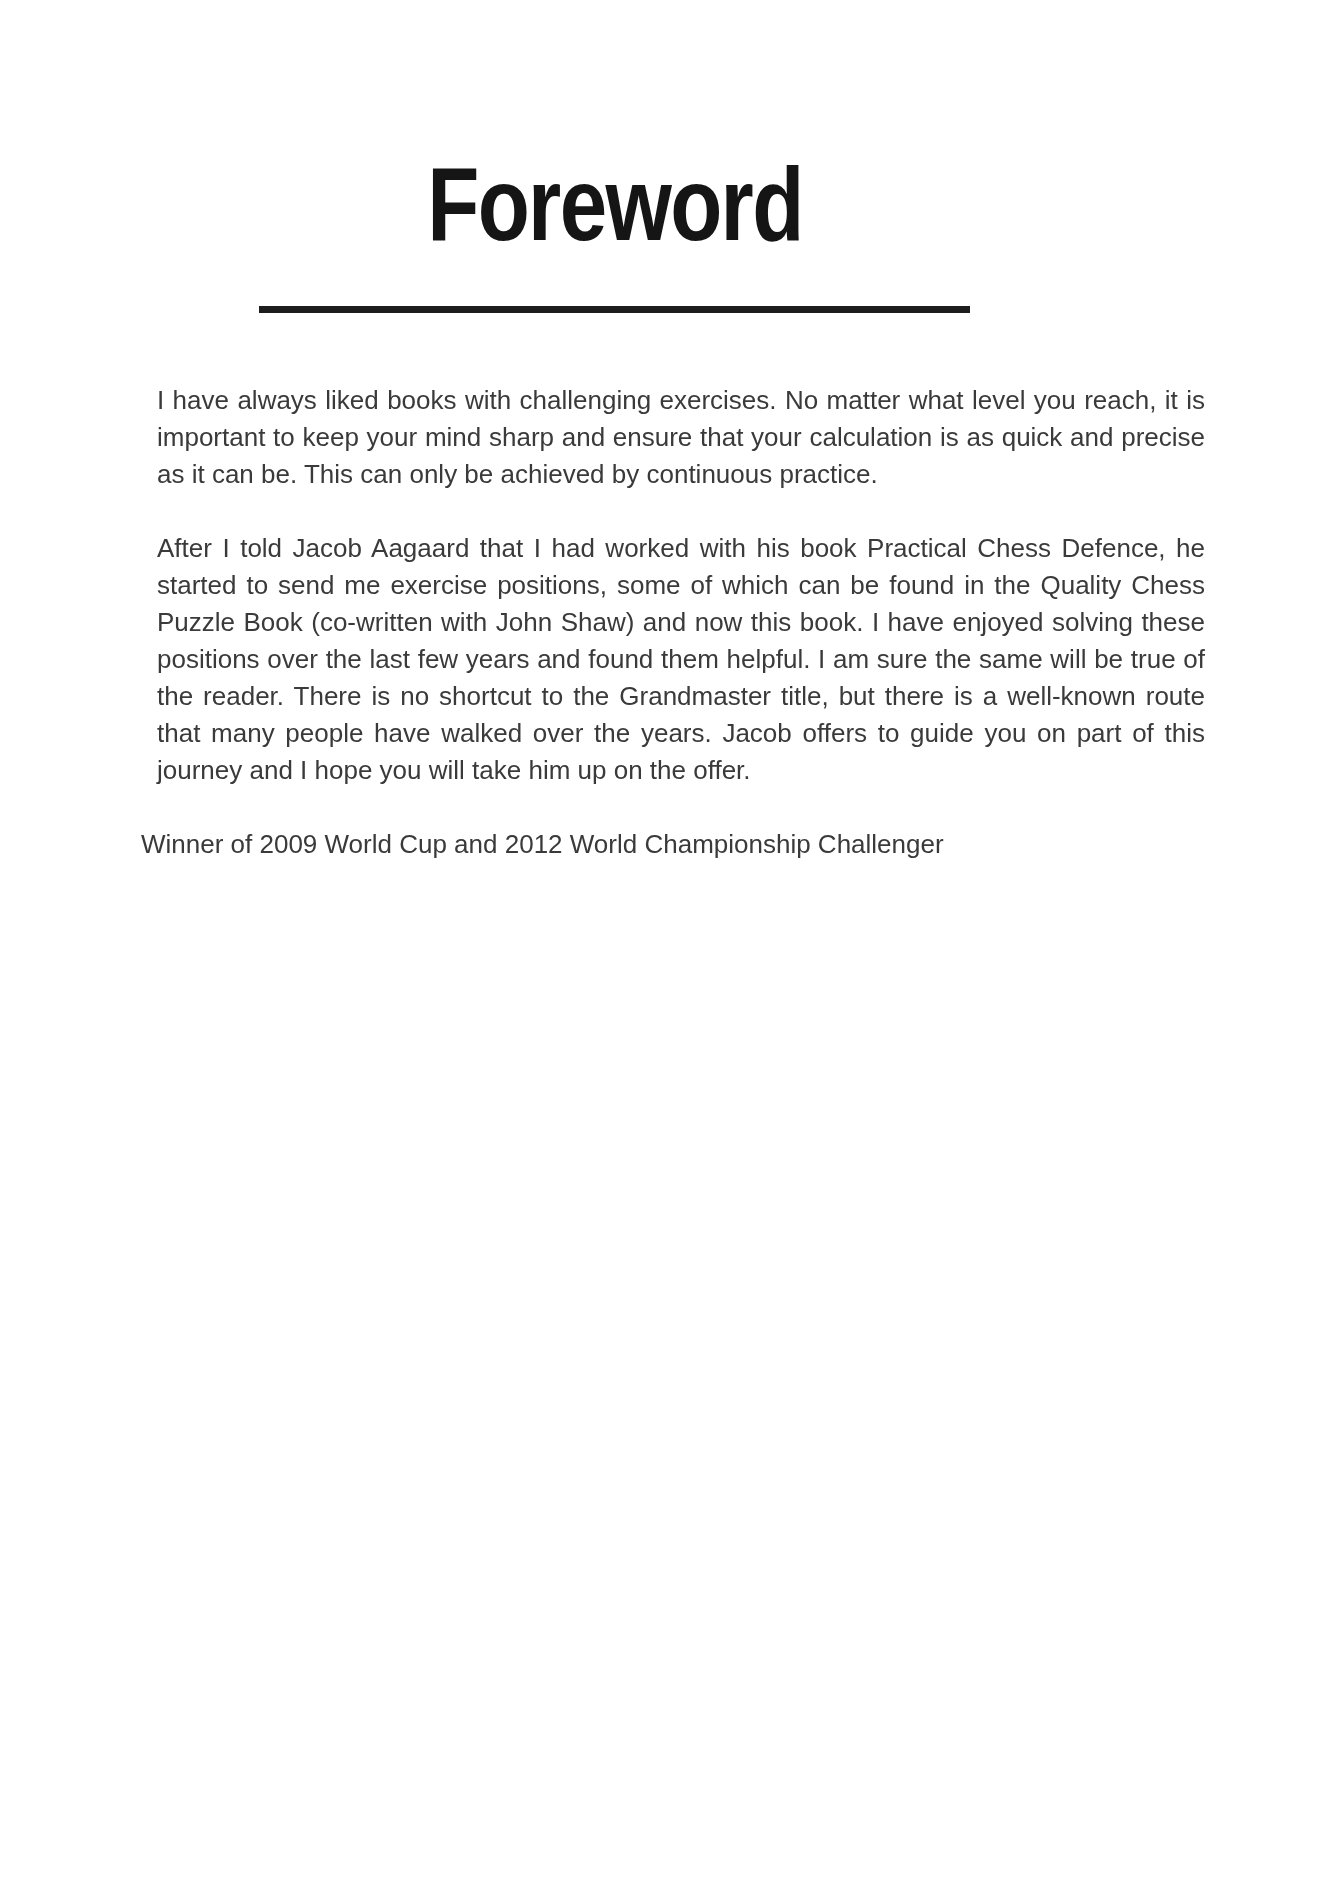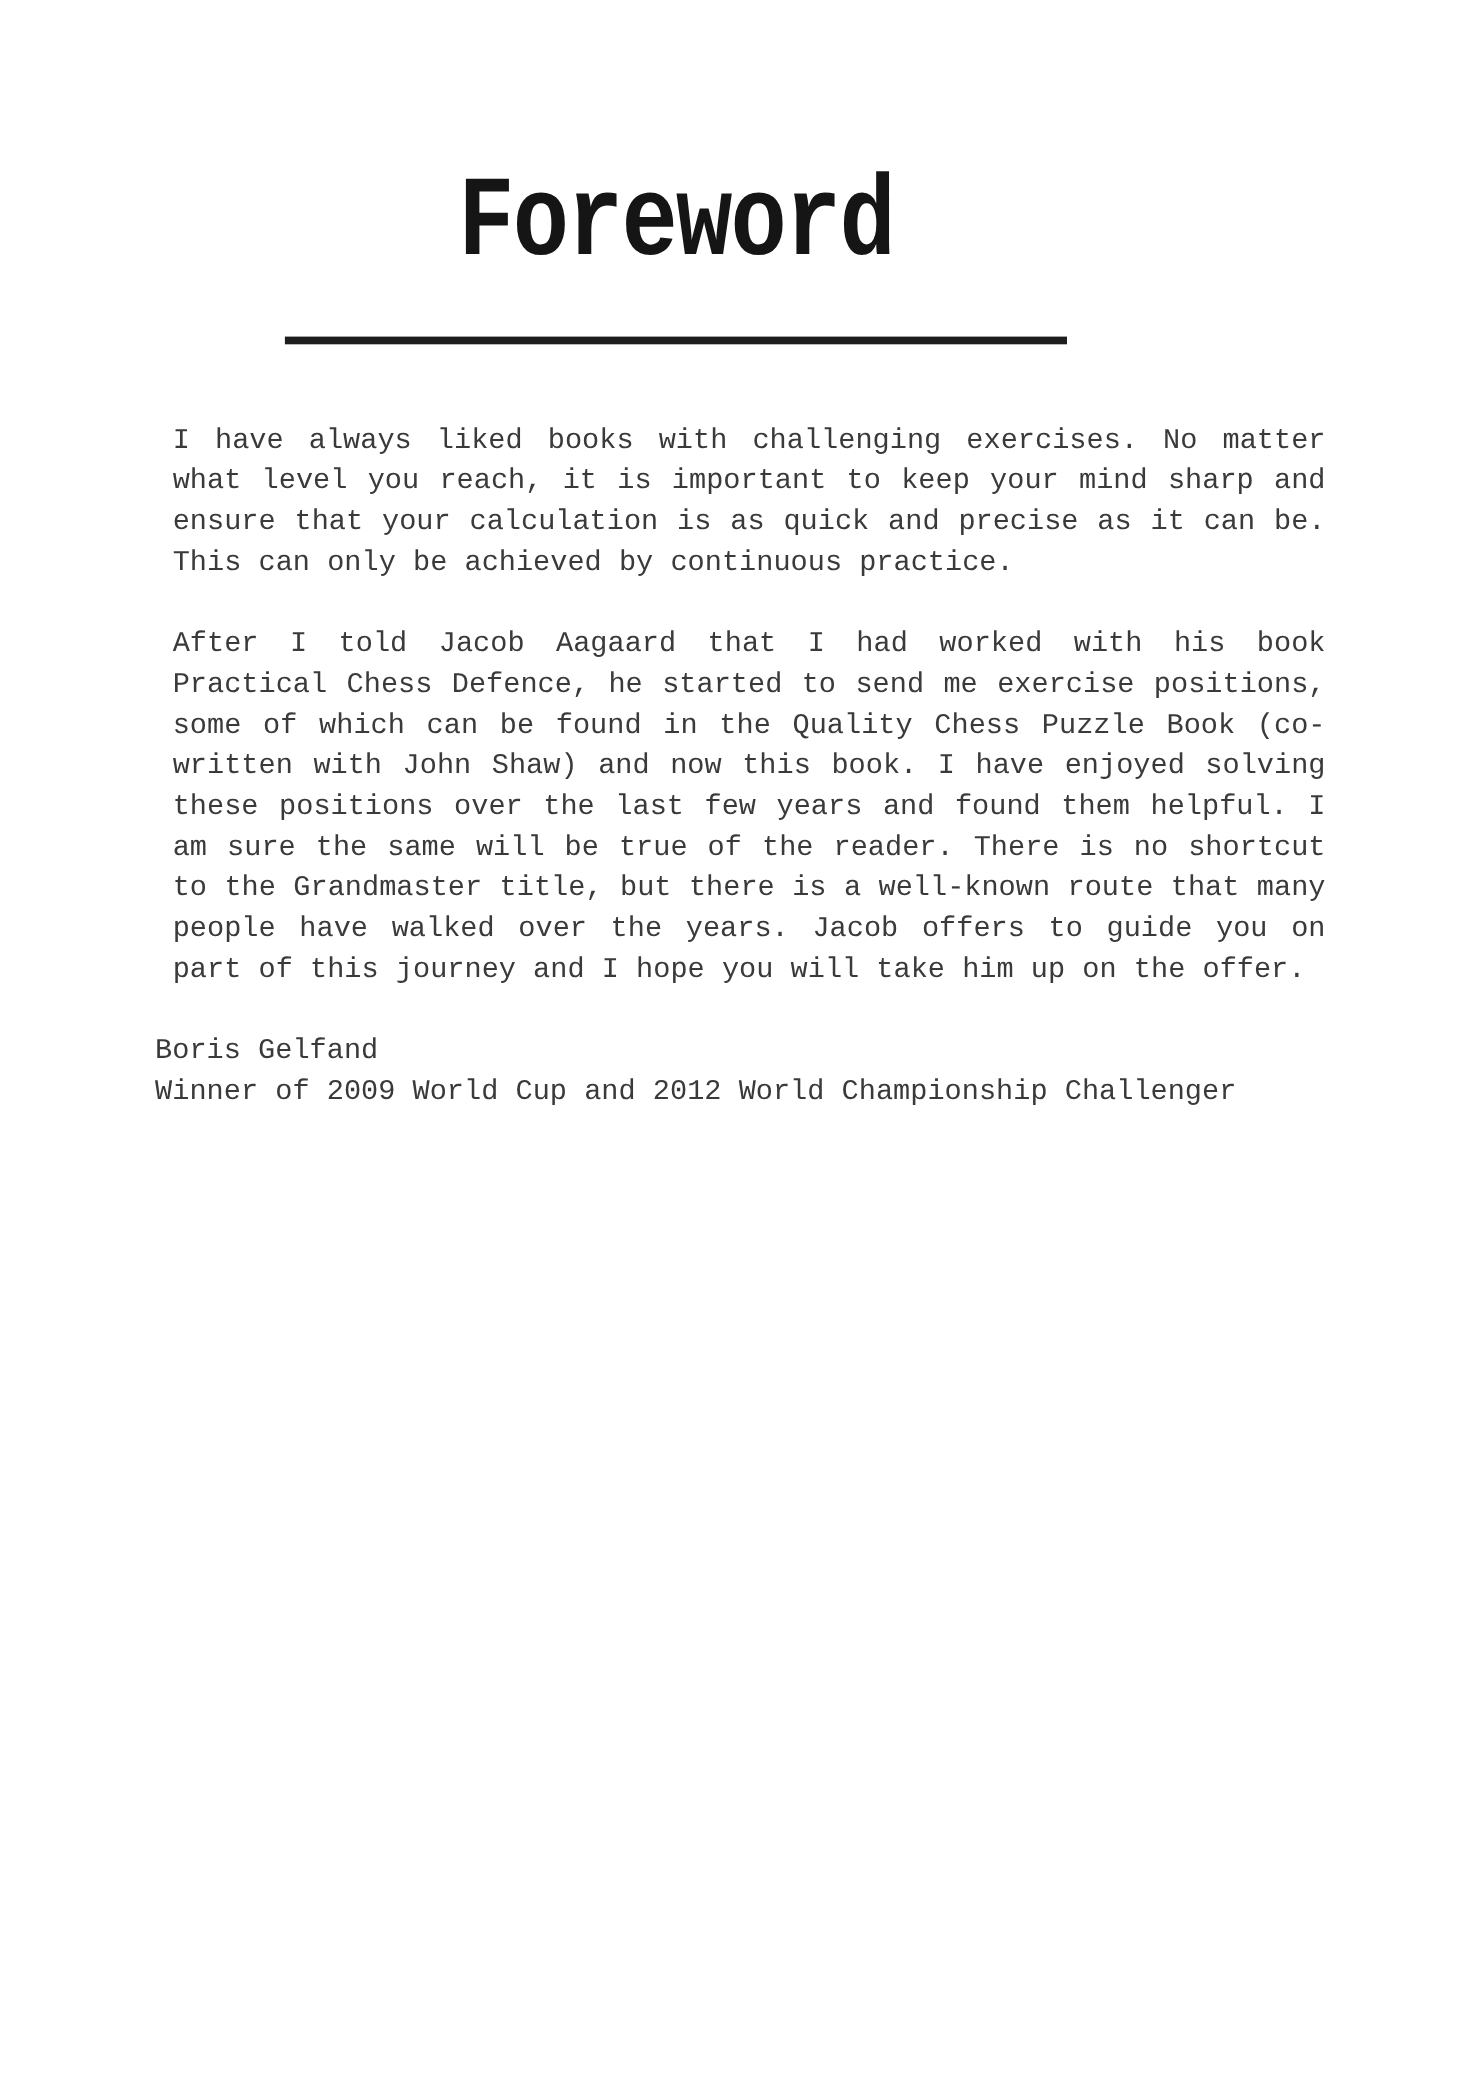--- a/index.html
+++ b/index.html
@@ -5,21 +5,21 @@
   html, body {
     margin: 0;
     padding: 0;
     background: #ffffff;
   }
   .page {
     position: relative;
     width: 1229px;
     height: 1890px;
     background: #ffffff;
-    font-family: Liberation Mono, monospace;
+    font-family: Liberation Sans, sans-serif;
     overflow: hidden;
   }
   .title {
     margin: 0;
     padding-top: 152px;
     text-align: center;
     font-size: 104px;
     line-height: 1;
     font-weight: 700;
     color: #151515;
@@ -67,18 +67,17 @@
     <span class="squeeze">Foreword</span>
   </h1>
 
   <div class="title-rule"></div>
 
   <div class="content">
     <p>I have always liked books with challenging exercises. No matter what level you reach, it is important to keep your mind sharp and ensure that your calculation is as quick and precise as it can be. This can only be achieved by continuous practice.</p>
     <p>After I told Jacob Aagaard that I had worked with his book Practical Chess Defence, he started to send me exercise positions, some of which can be found in the Quality Chess Puzzle Book (co-written with John Shaw) and now this book. I have enjoyed solving these positions over the last few years and found them helpful. I am sure the same will be true of the reader. There is no shortcut to the Grandmaster title, but there is a well-known route that many people have walked over the years. Jacob offers to guide you on part of this journey and I hope you will take him up on the offer.</p>
 
     <div class="signature">
-      <div>Boris Gelfand</div>
       <div>Winner of 2009 World Cup and 2012 World Championship Challenger</div>
     </div>
   </div>
 
 </div>
 
 </body></html>

